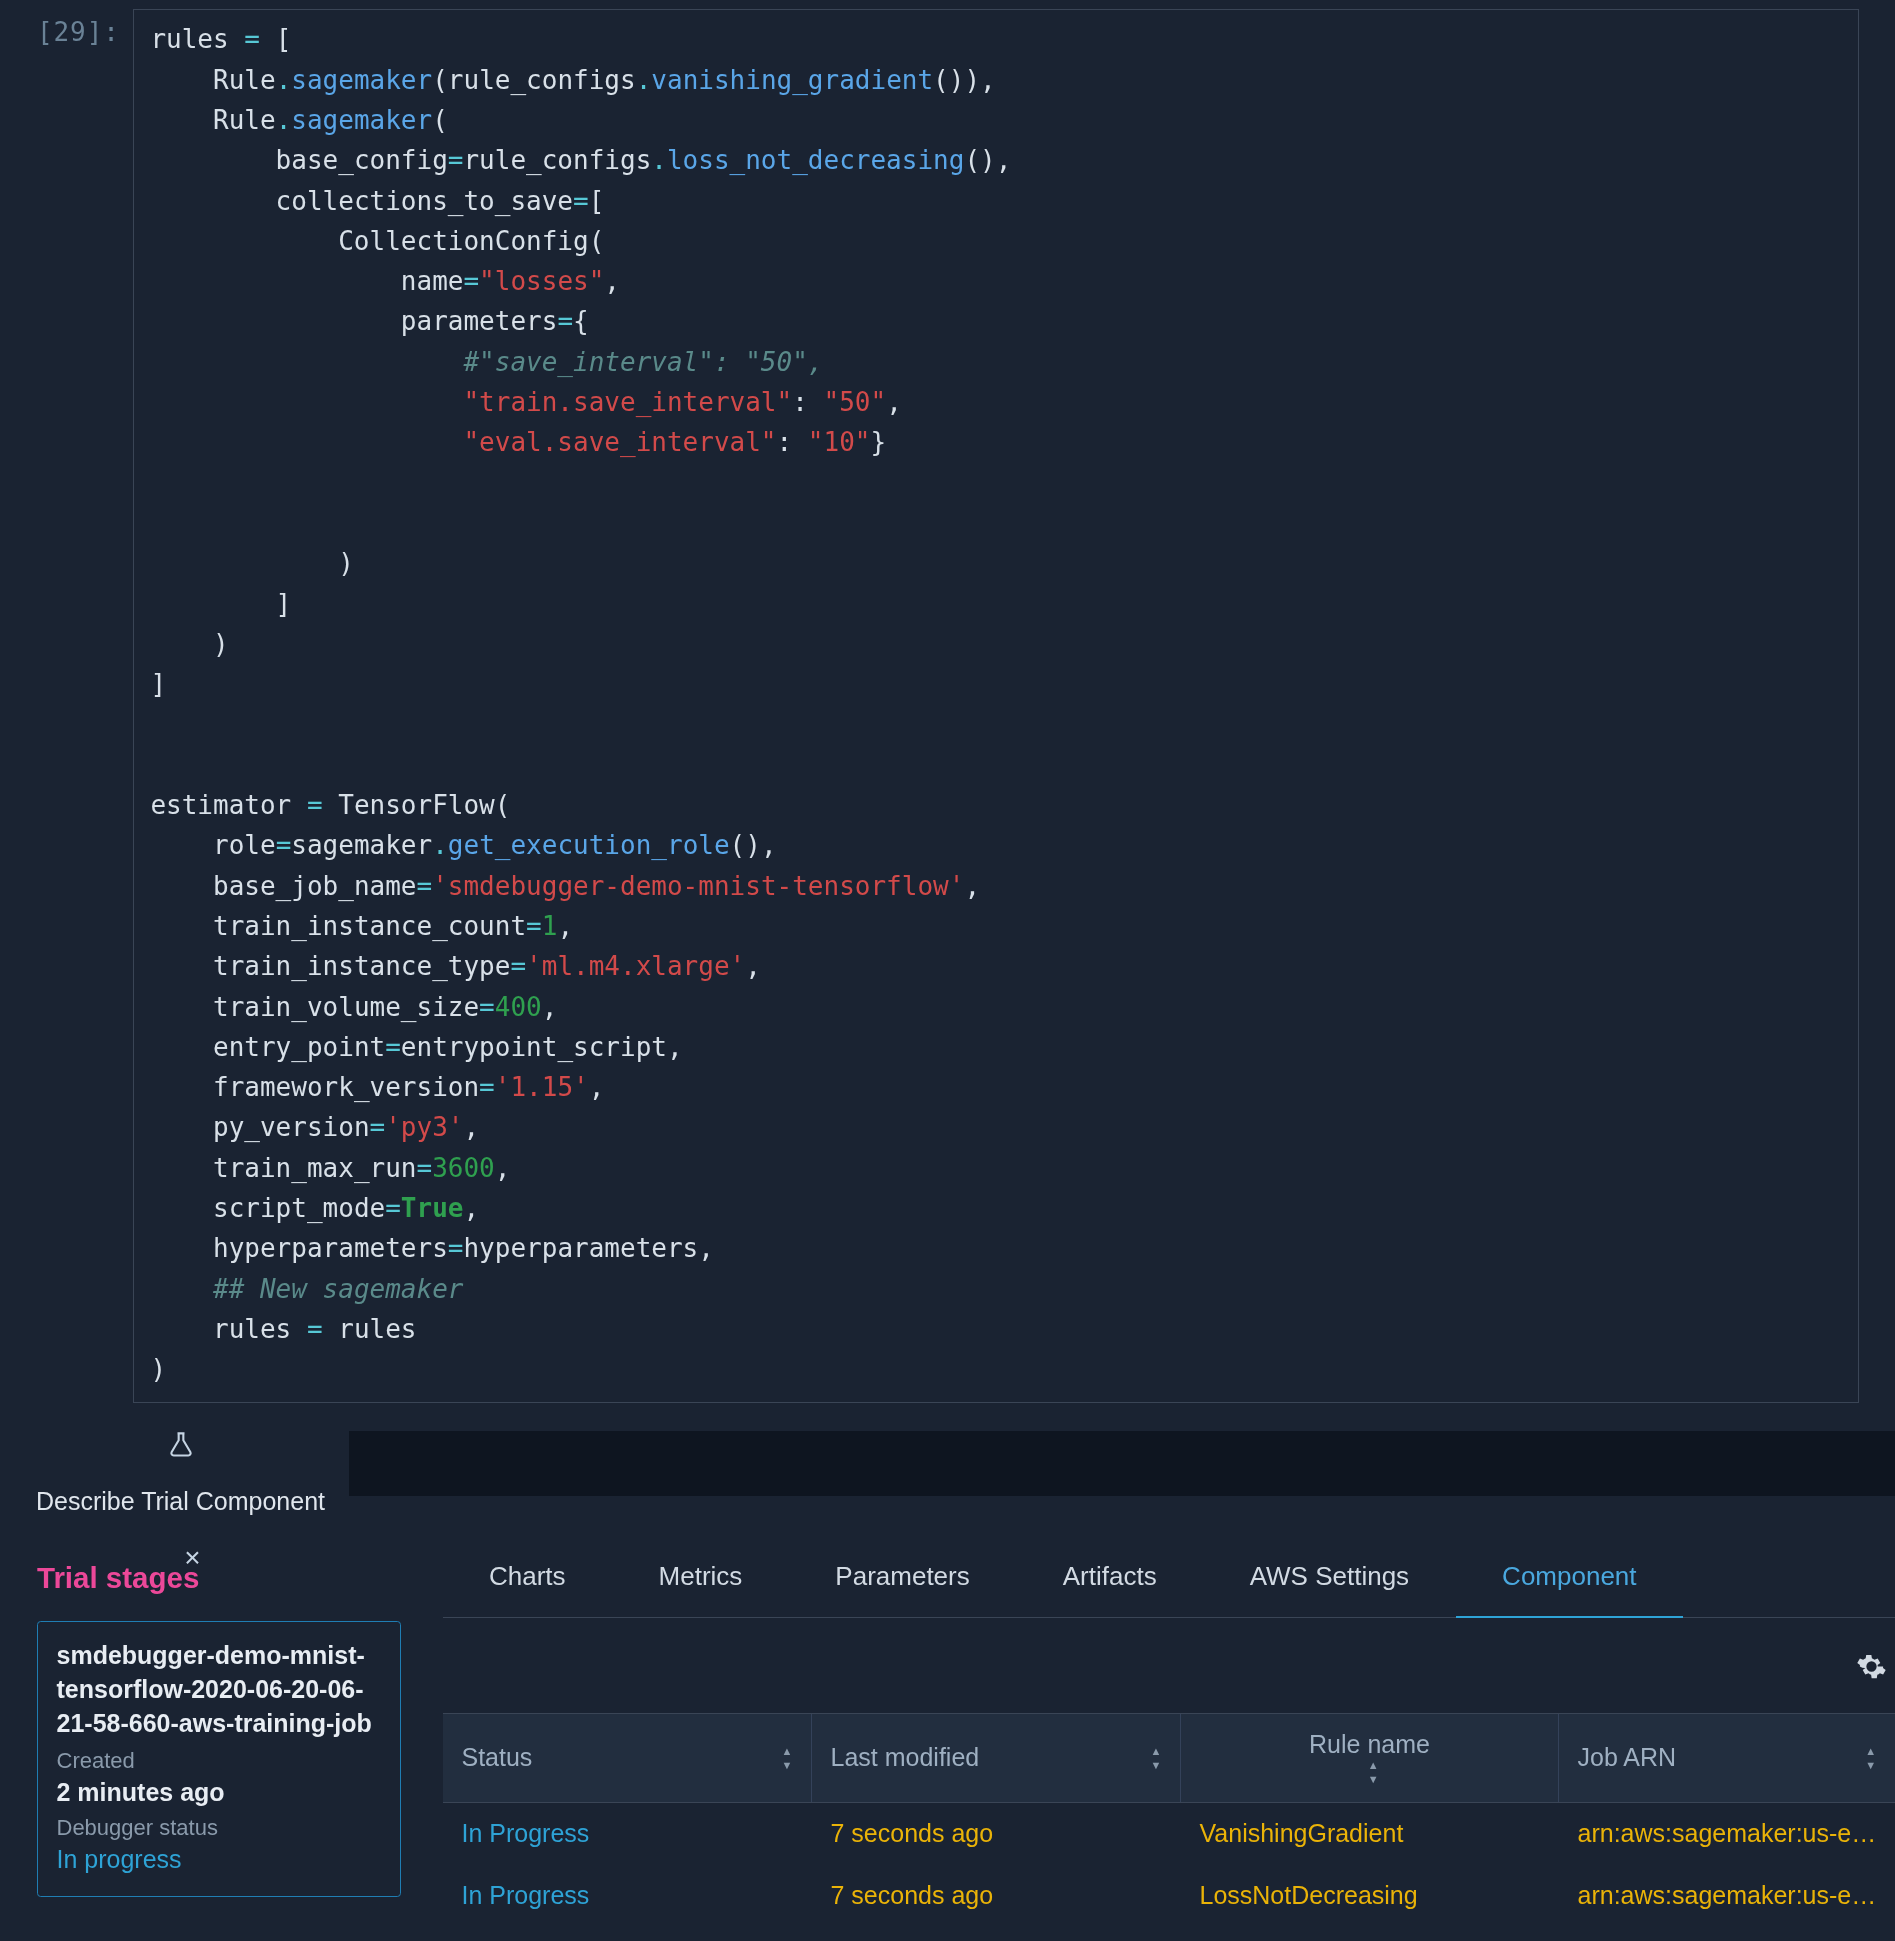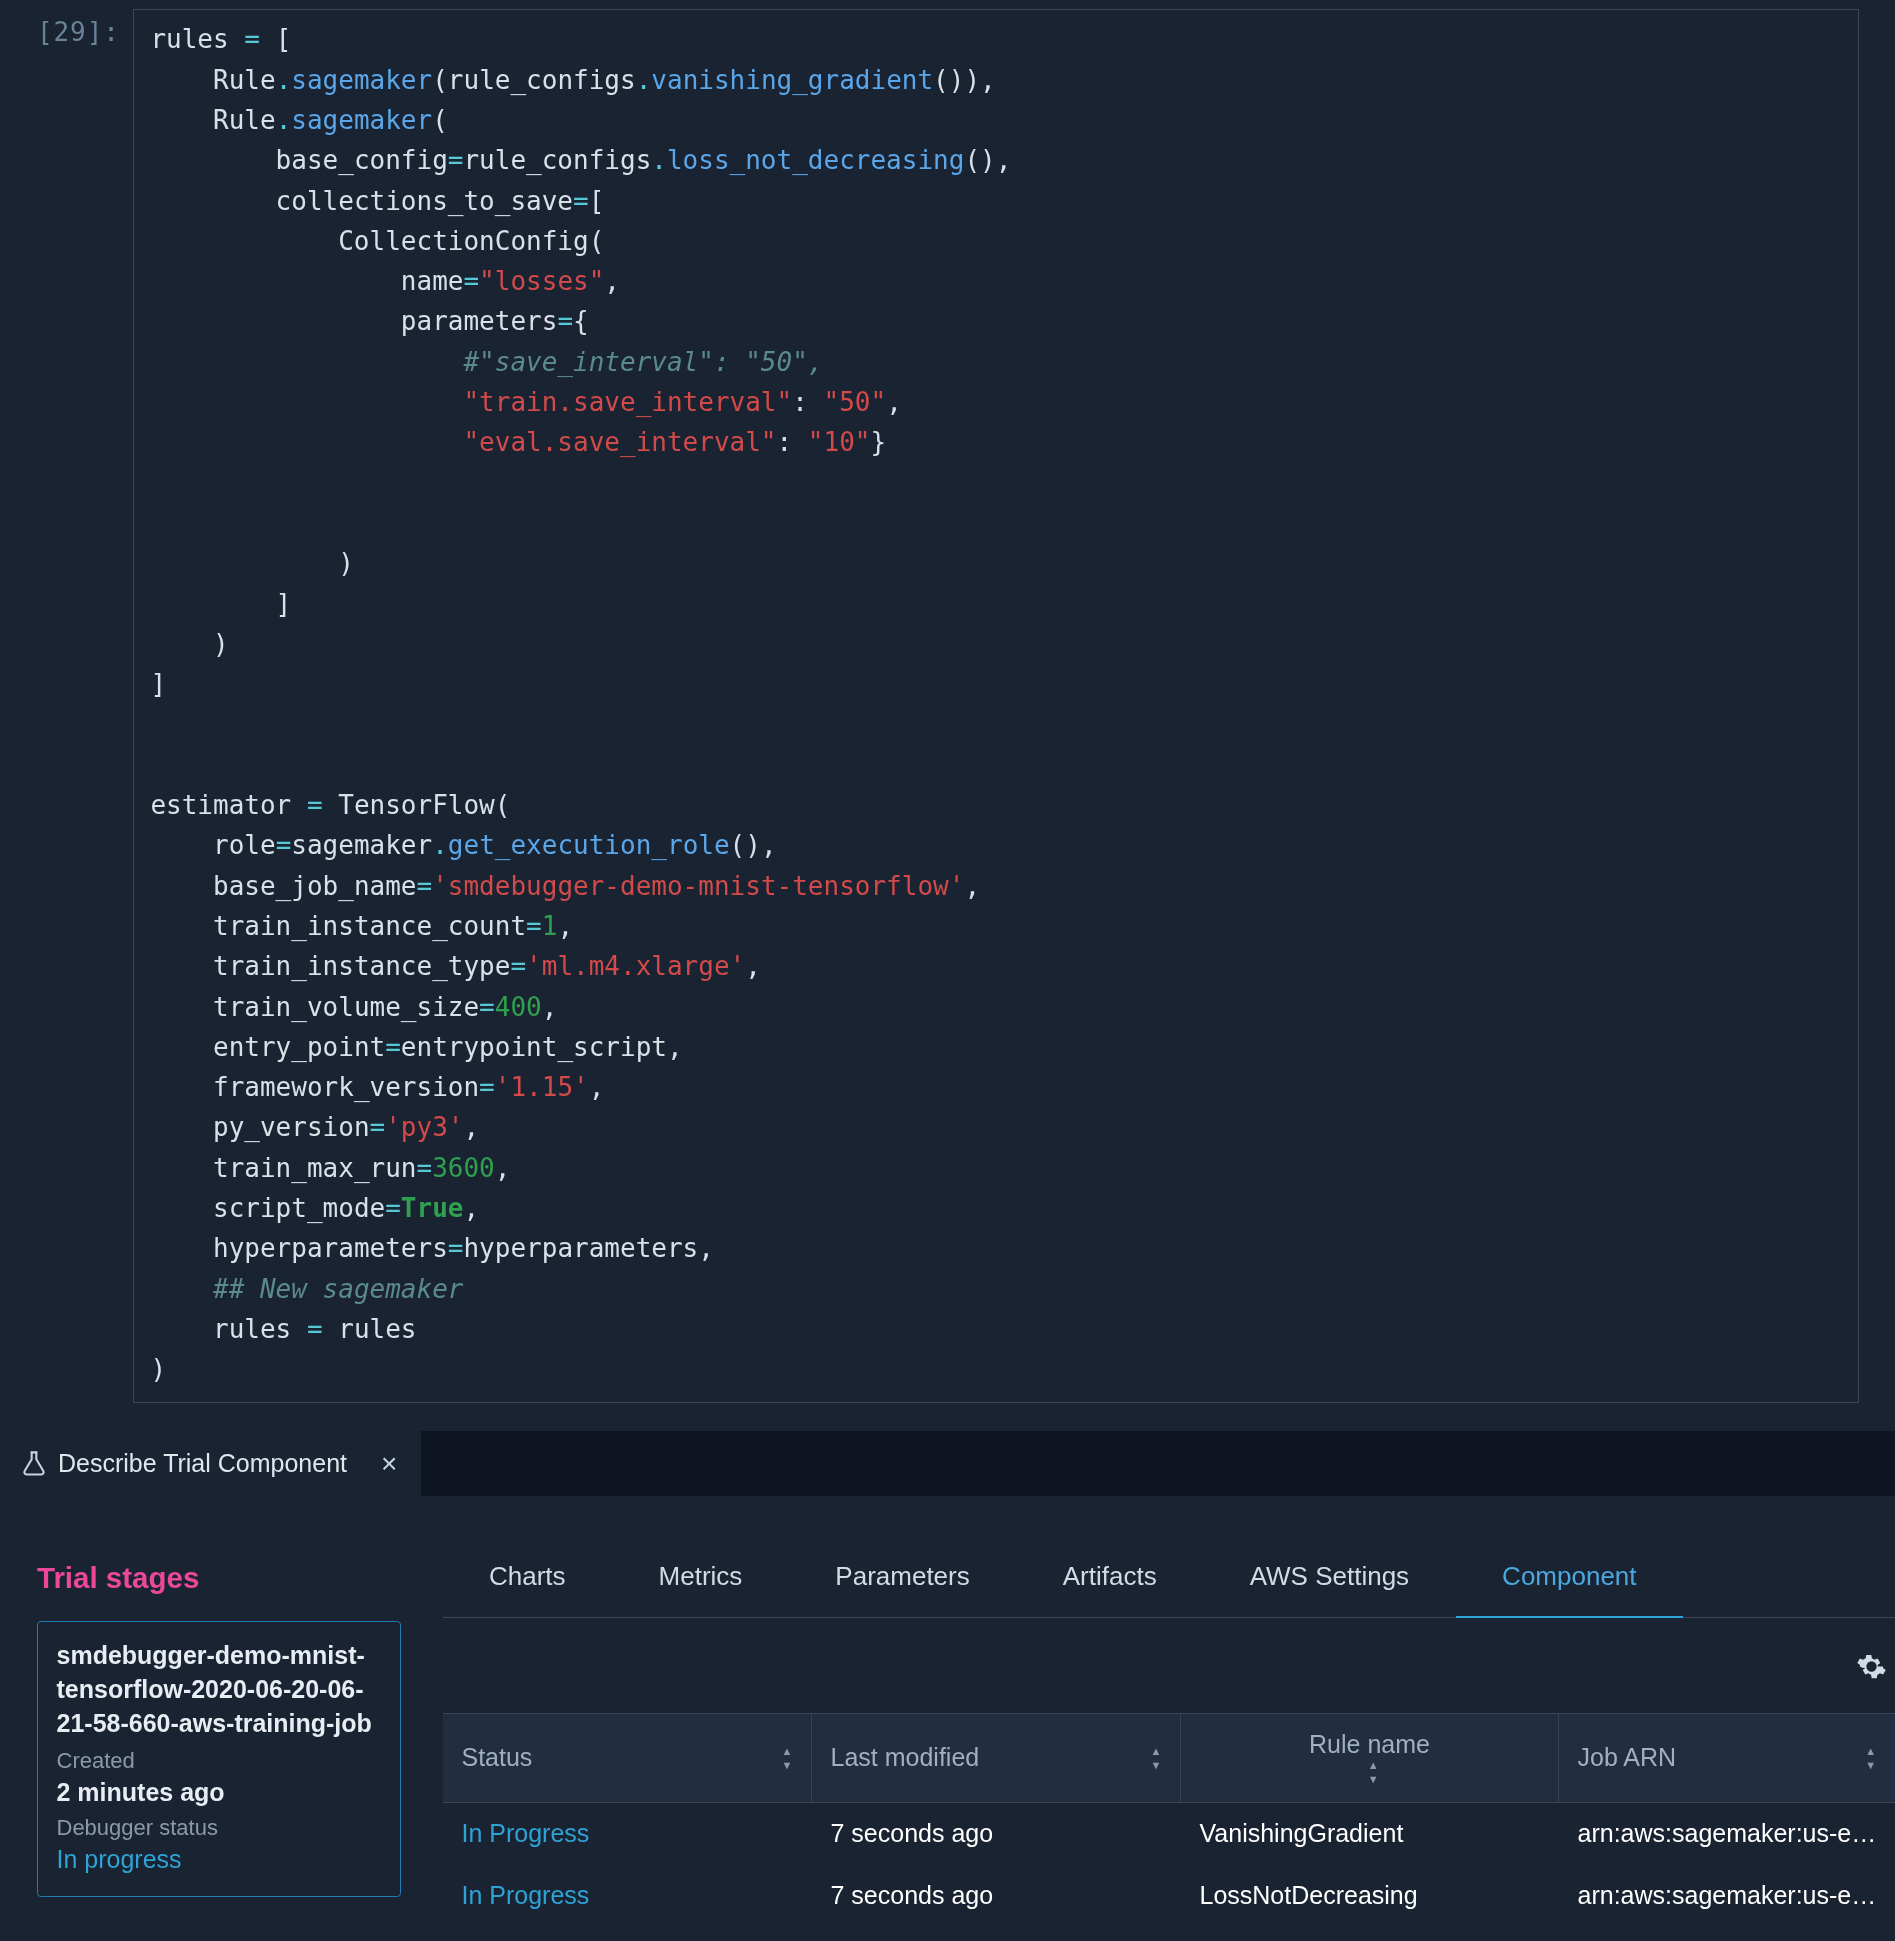--- a/index.html
+++ b/index.html
@@ -48,25 +48,26 @@
 .panel-tab-bar {
   background: #0e1520;
   display: flex;
   align-items: stretch;
   height: 65px;
 }
 .panel-tab {
   background: #1a2332;
   display: flex;
   align-items: center;
-  gap: 10px;
-  padding: 0 24px 0 20px;
+  gap: 28px;
+  padding: 0 24px 0 36px;
   color: #e0e6ed;
   font-size: 25px;
   border-right: 0.9px solid #0e1520;
+  flex-direction: column;
 }
 .close-x {
   color: #c5d4e3;
   font-size: 28px;
   margin-left: 24px;
   line-height: 1;
 }
 .trial-body {
   display: flex;
   background: #1a2332;
@@ -162,21 +163,21 @@
 }
 .sort::before { content: "▲"; font-size: 11px; color: #8a9aab; }
 .sort::after  { content: "▼"; font-size: 11px; color: #8a9aab; }
 .trow {
   display: flex;
   padding: 0;
 }
 .td {
   padding: 16.6px 18.5px;
   font-size: 25px;
-  color: #ffffff;
+  color: #eab308;
   overflow: hidden;
   text-overflow: ellipsis;
   white-space: nowrap;
 }
 .td.link { color: #2ea3d6; }
 .col-status  { width: 369px; }
 .col-mod     { width: 369px; }
 .col-rule    { width: 378px; flex-direction: column; }
 .col-arn     { flex: 1; }
 svg.gear { width: 31px; height: 31px; }

